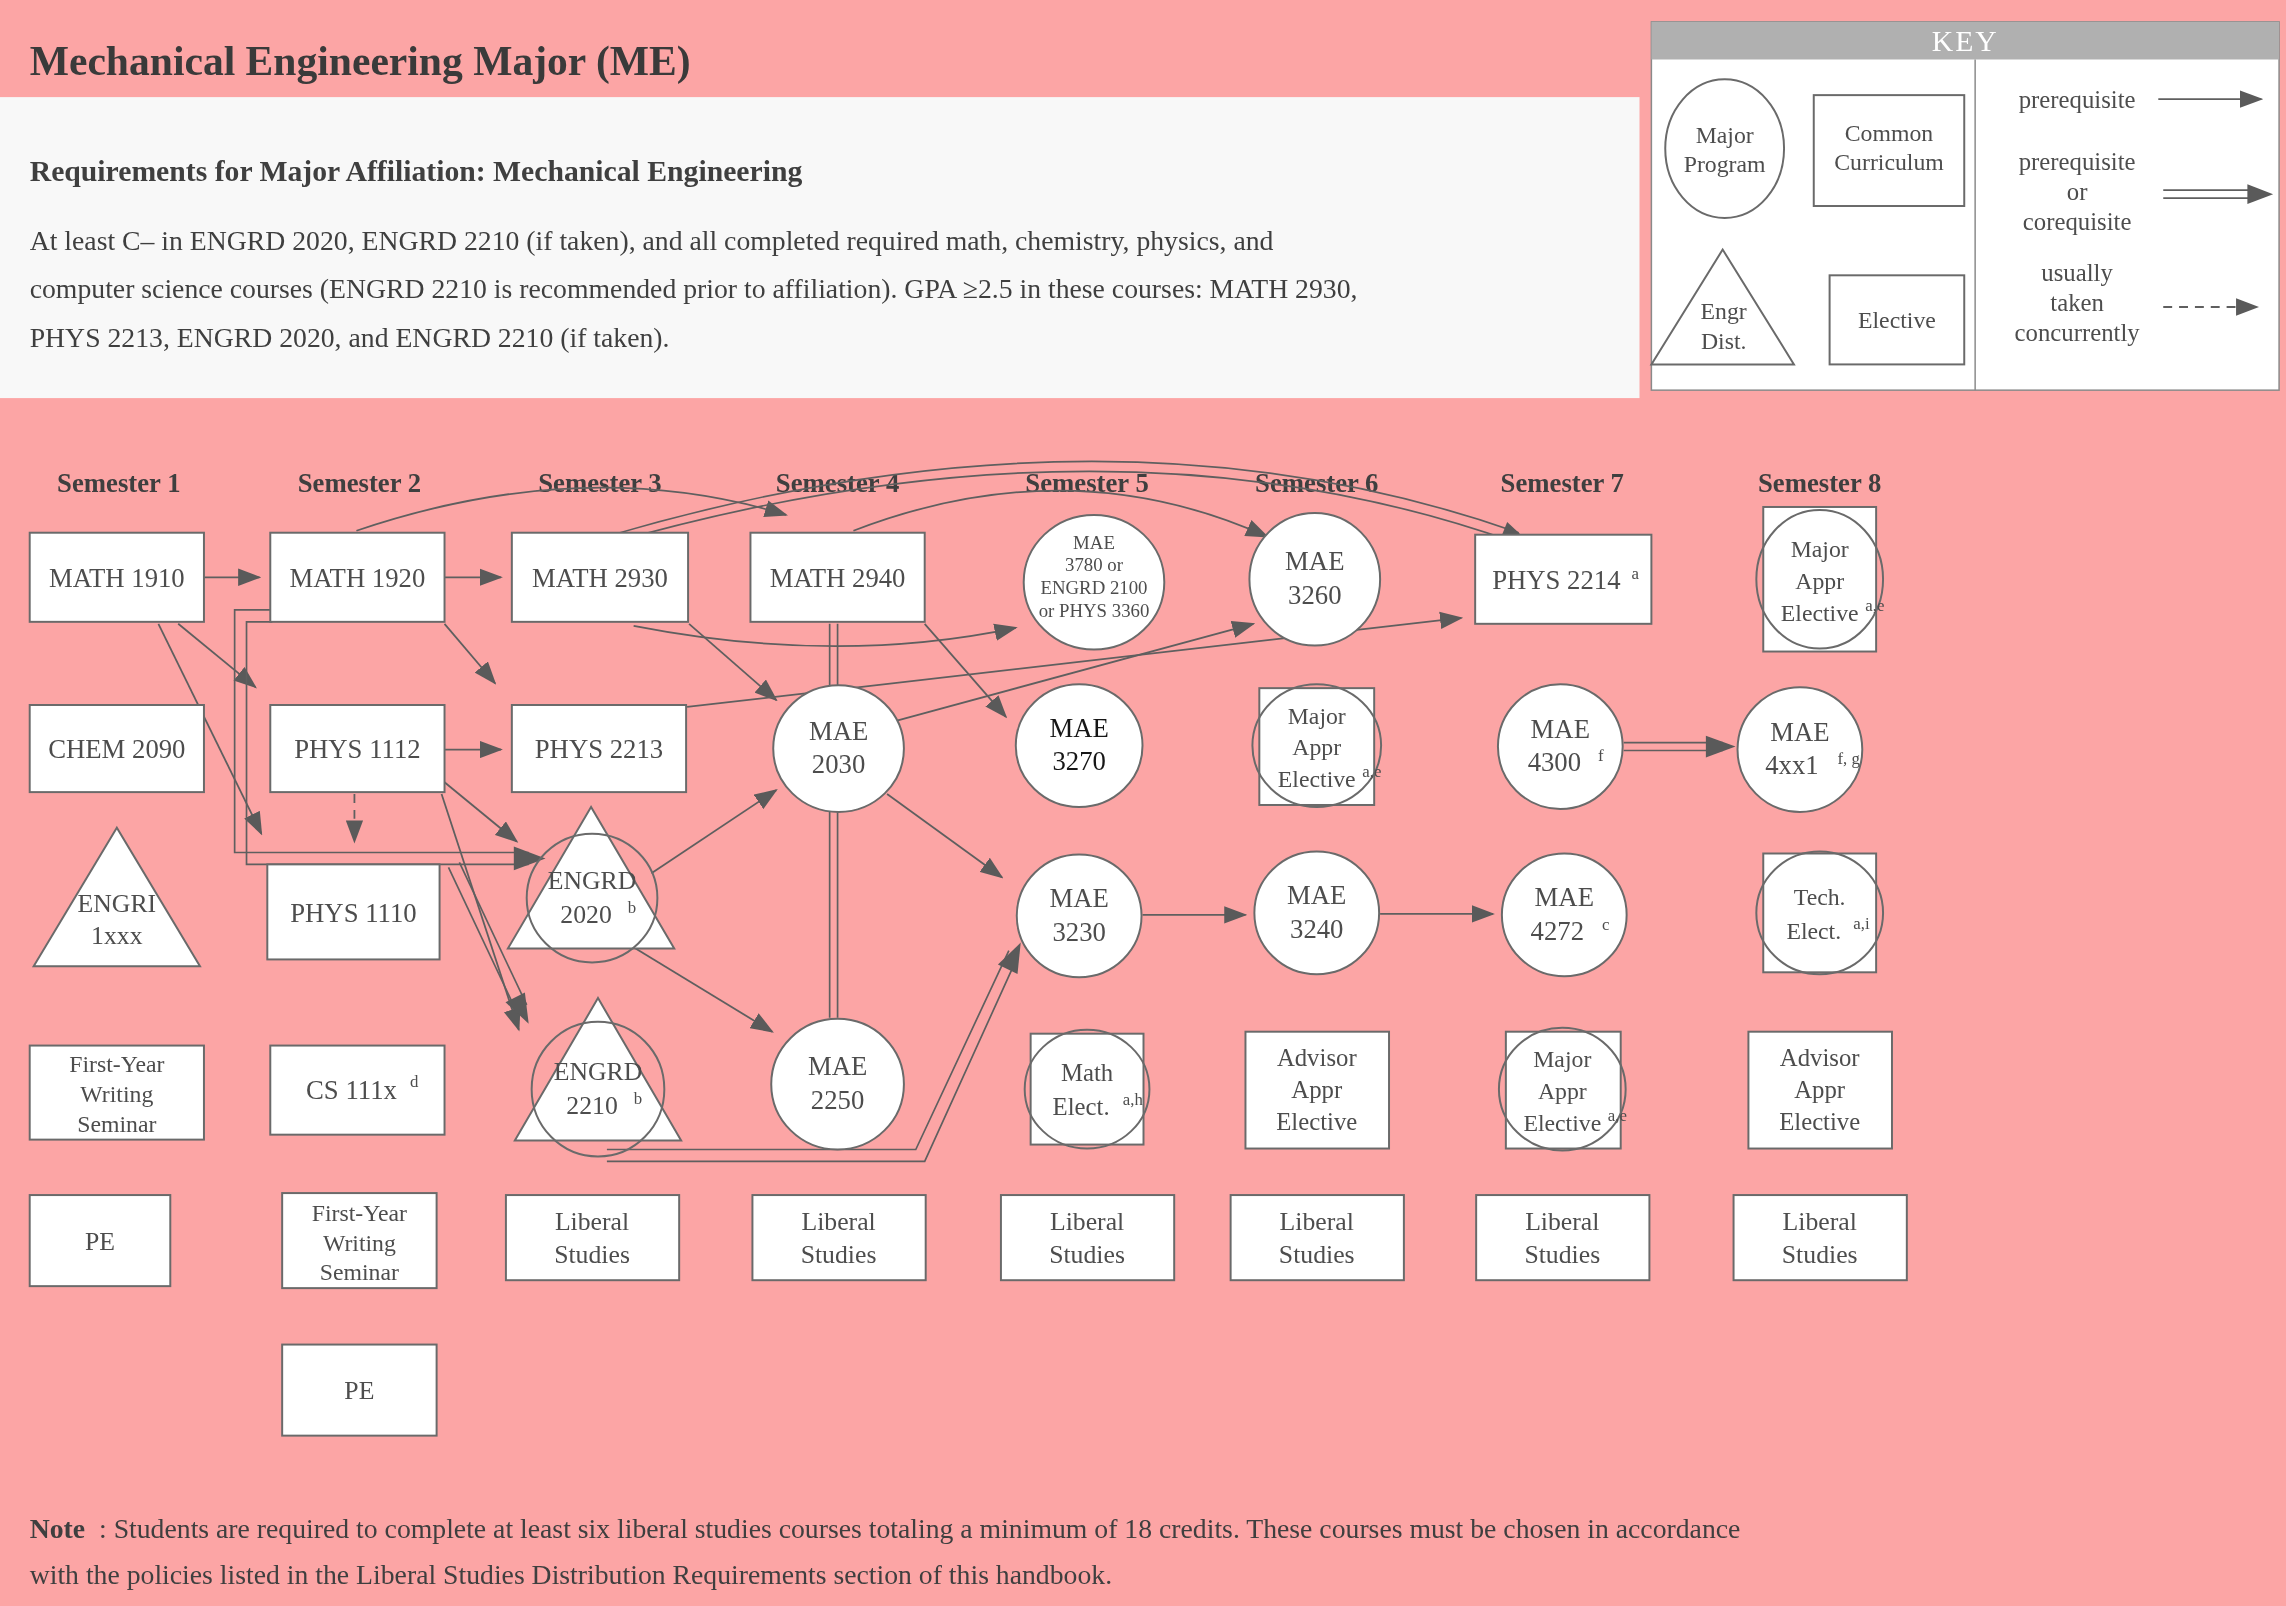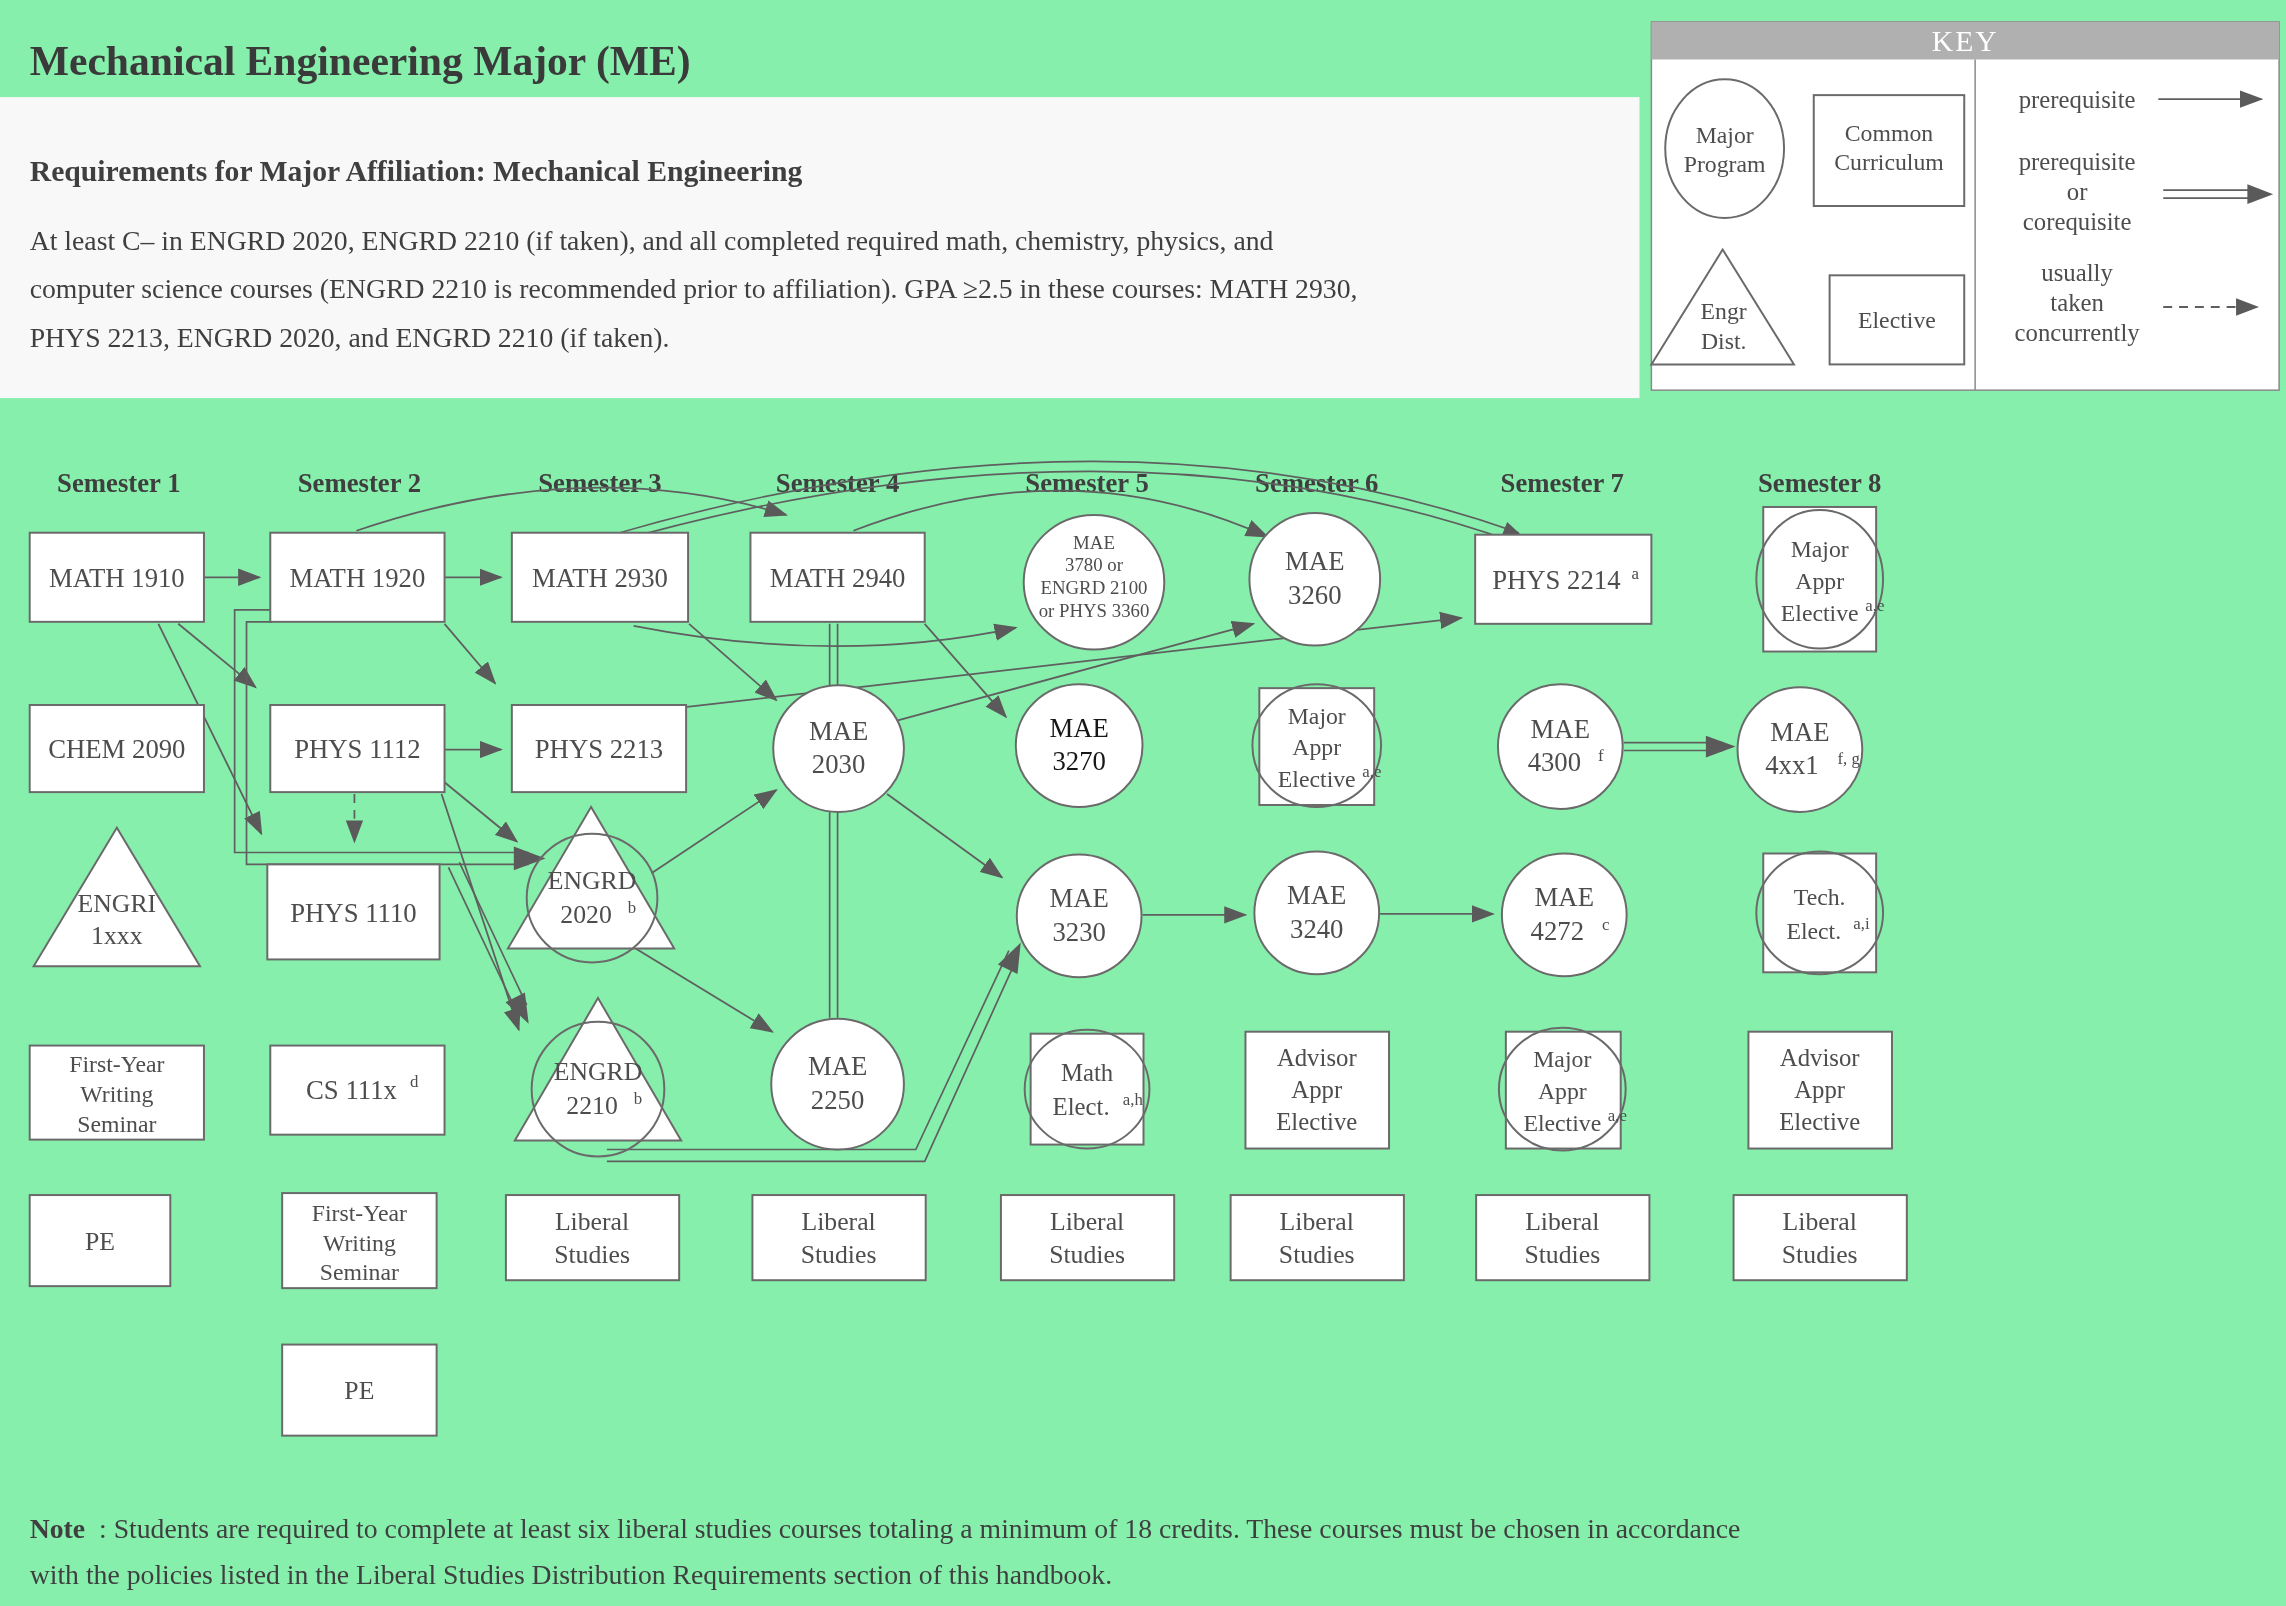--- a/index.html
+++ b/index.html
@@ -1,16 +1,16 @@
 <!DOCTYPE html>
 <html><head>
 <meta charset="utf-8">
 <style>
   html,body{margin:0;padding:0;background:#ffffff;}
-  #stage{width:2287px;height:1607px;position:relative;background:#86efac;}
+  #stage{width:2287px;height:1607px;position:relative;background:#fca5a5;}
   svg{display:block;font-family:"Liberation Serif", serif;}
   text{fill:#4d4d4d;}
   .edge{stroke:#5f5f5f;stroke-width:1.8;fill:none;}
   .edge2{stroke:#5f5f5f;stroke-width:1.7;fill:none;}
   .dash{stroke-dasharray:9 7;}
   .shape{fill:#ffffff;stroke:#6a6a6a;stroke-width:2;}
   .shape-open{fill:none;stroke:#6a6a6a;stroke-width:2;}
   .ah{fill:#5a5a5a;stroke:none;}
   .t27{font-size:27px;}
   .t26{font-size:26px;}

